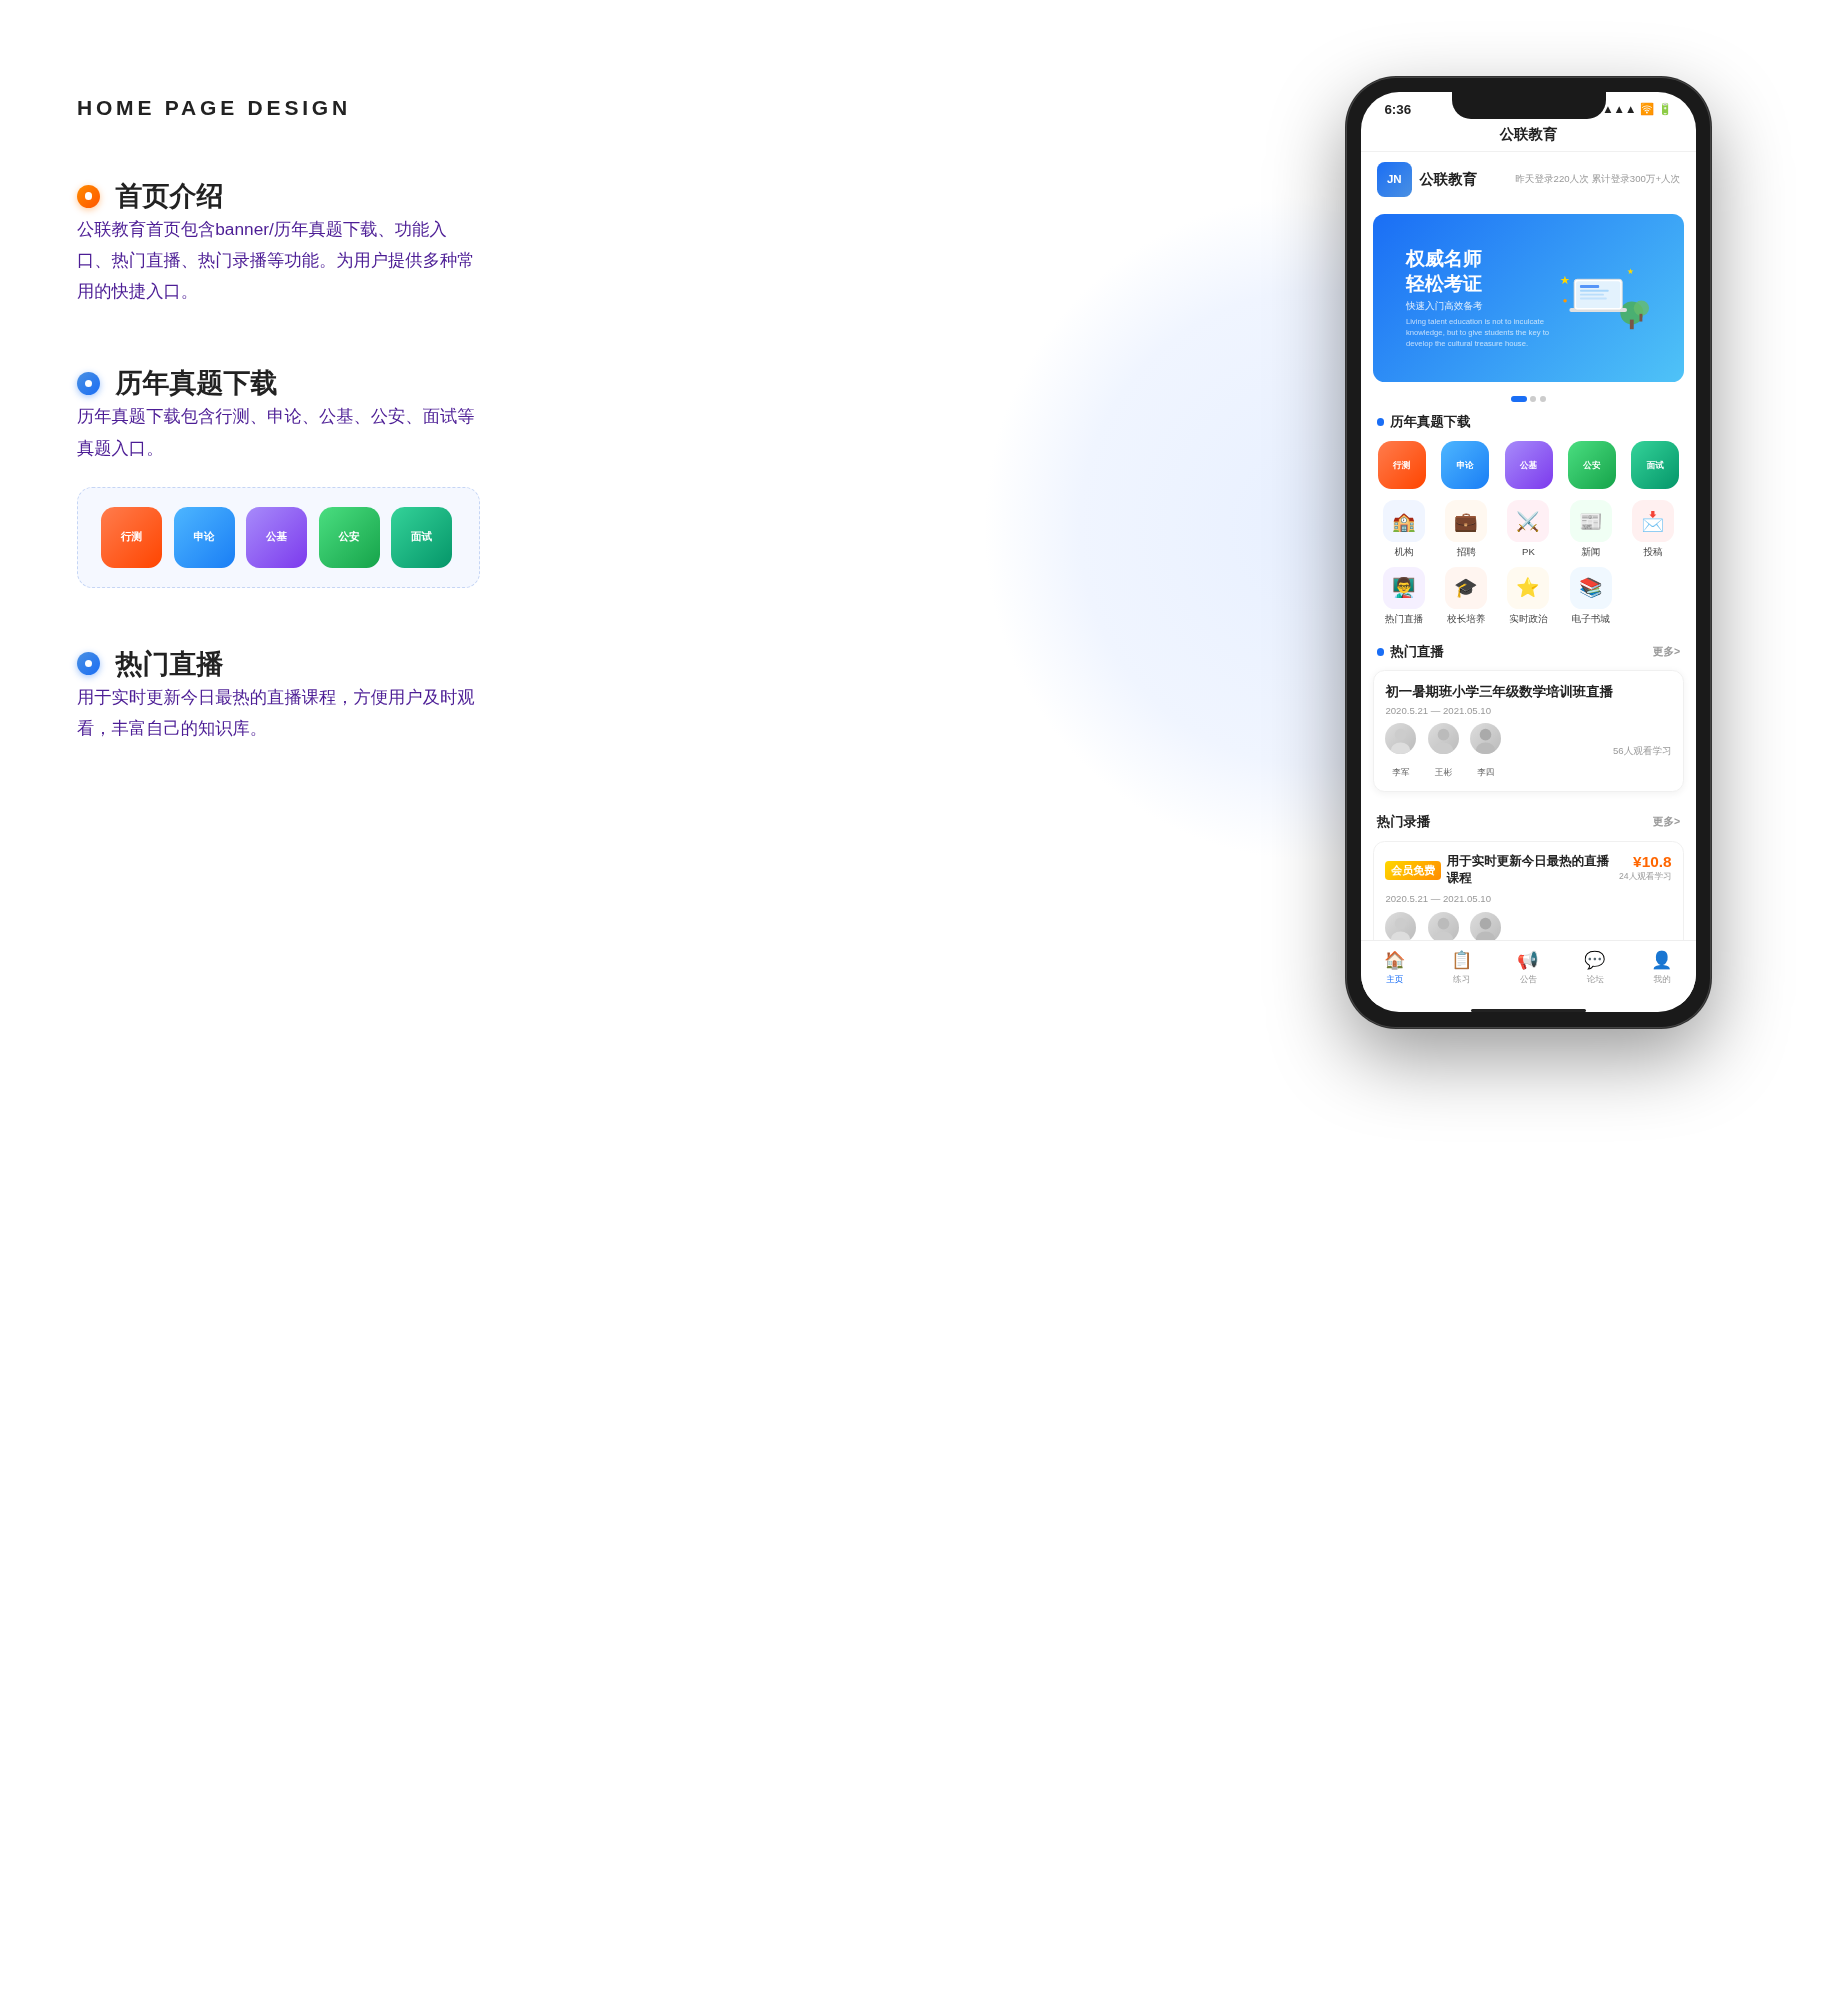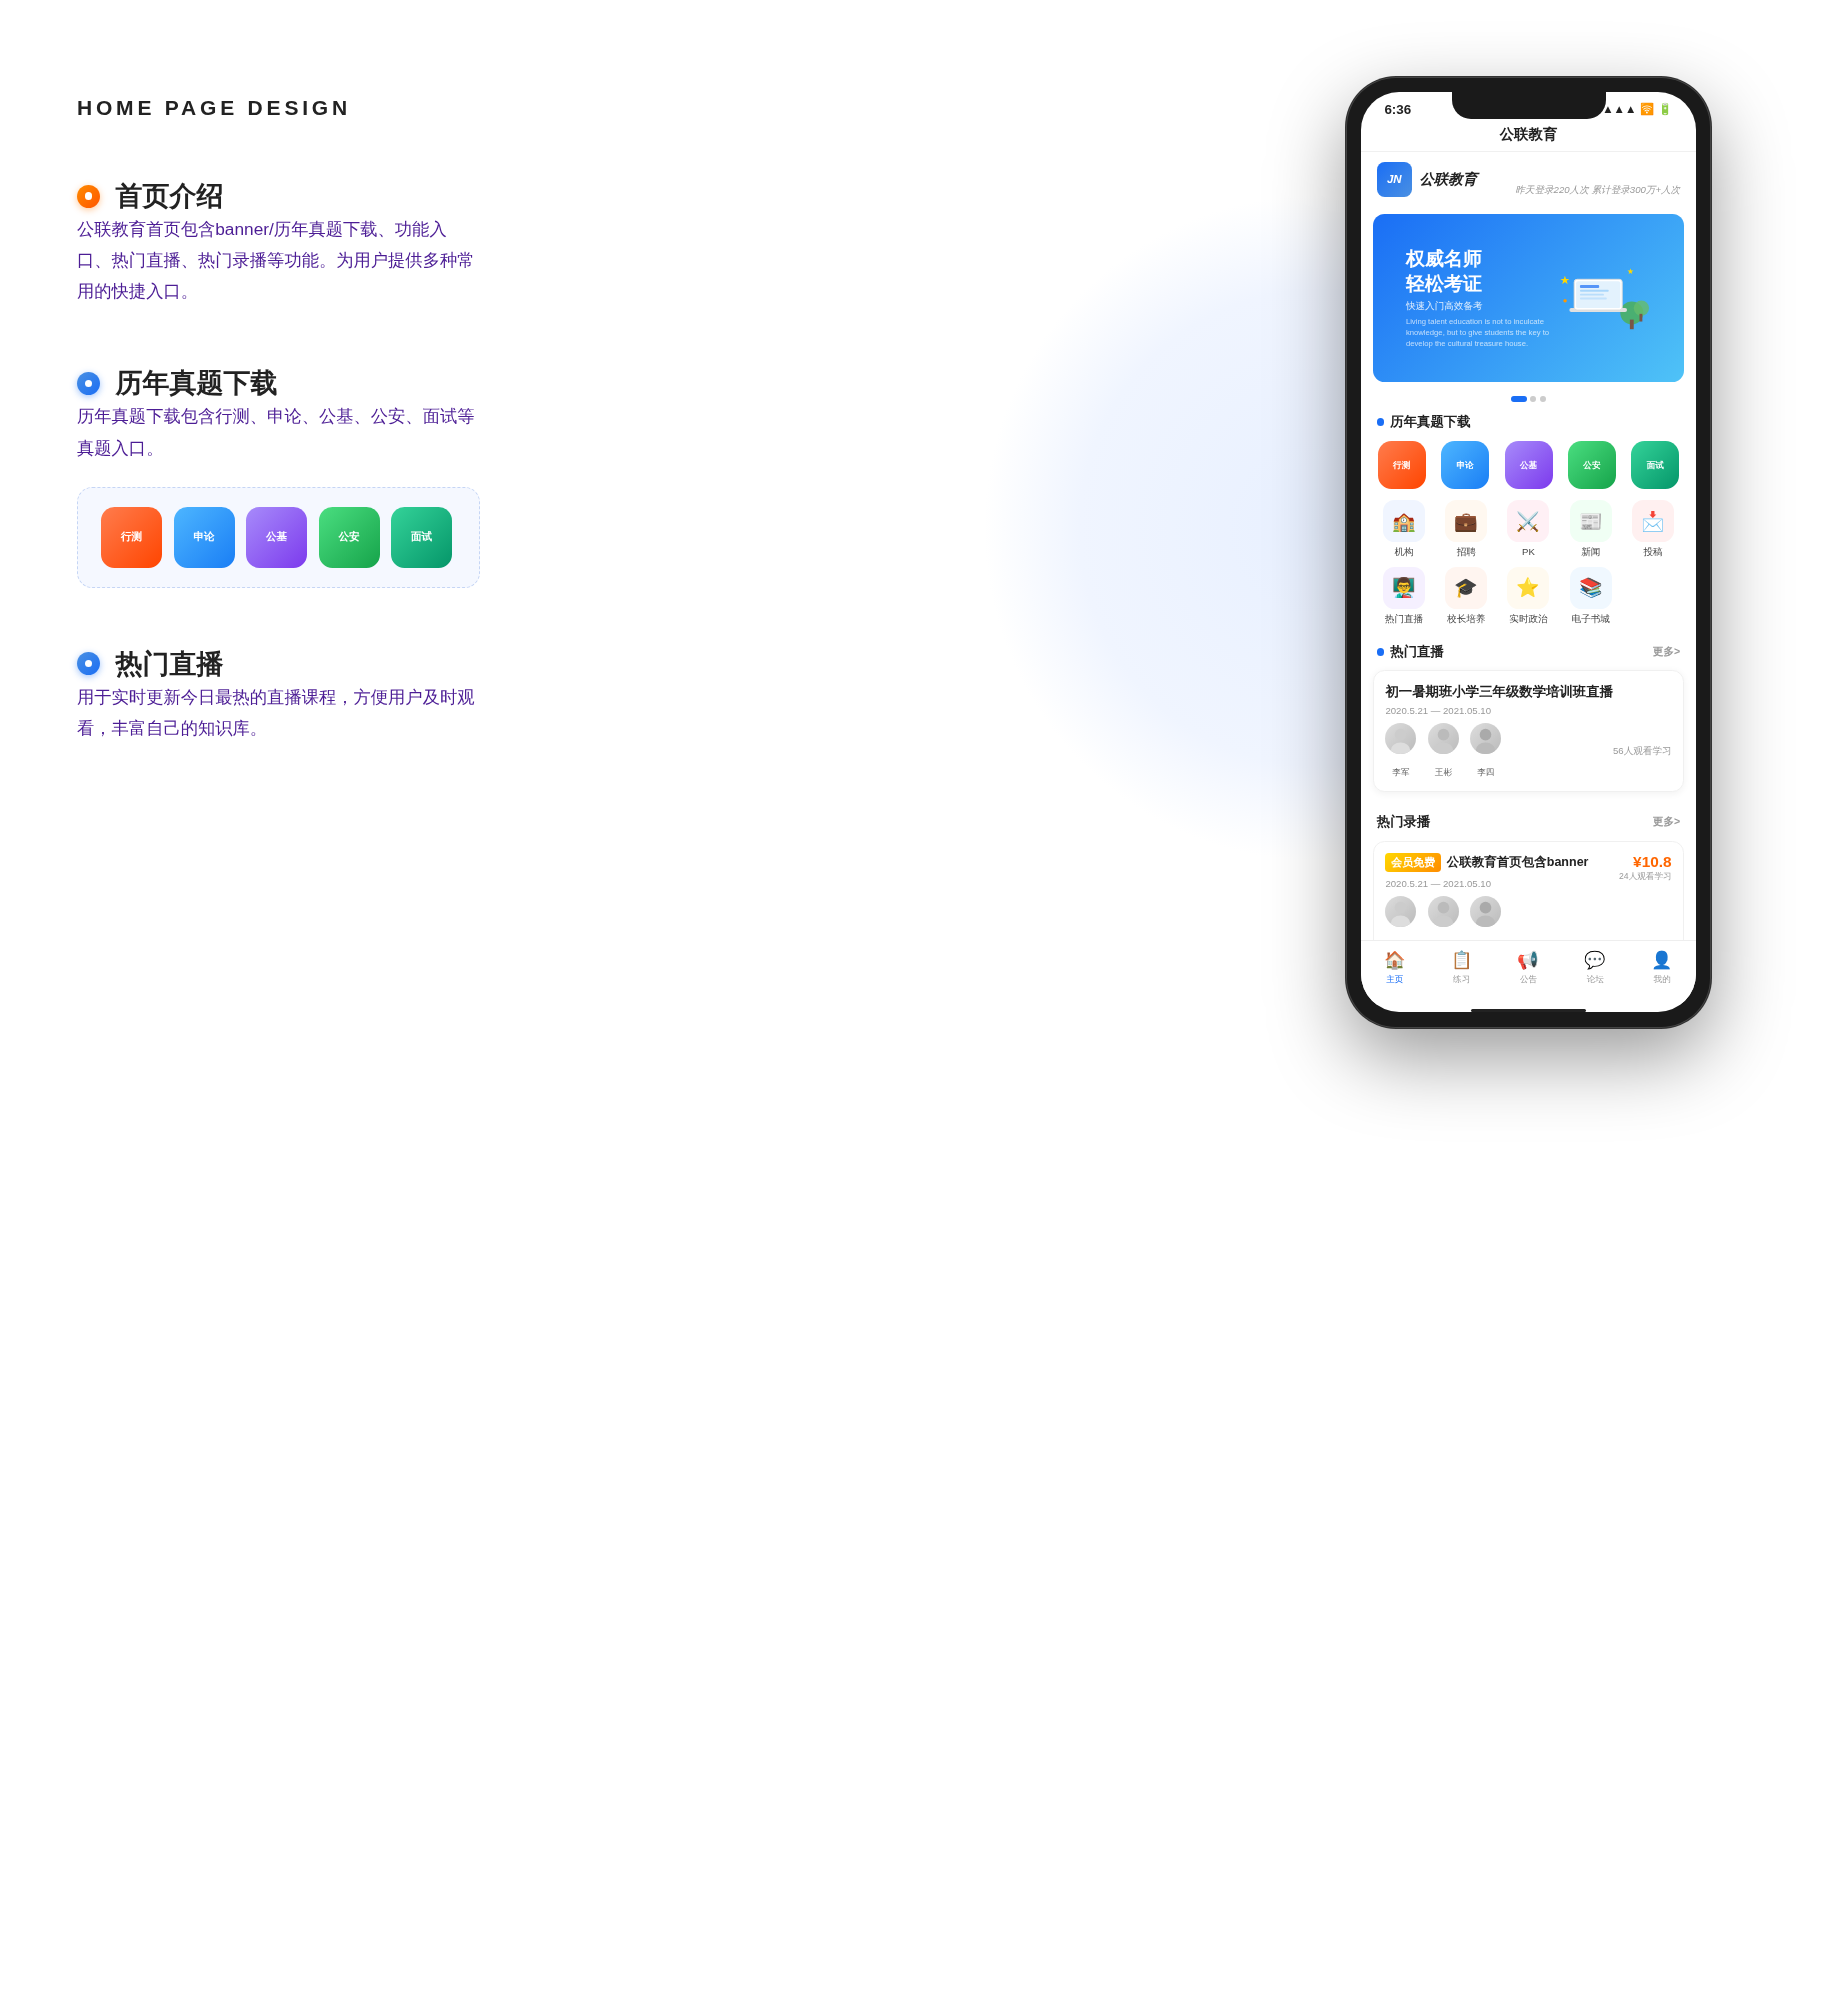--- a/index.html
+++ b/index.html
@@ -184,24 +184,23 @@
 
     
     .app-content {
       overflow-y: auto;
       max-height: 788px;
     }
 
     
     .app-logo-row {
       display: flex;
-      align-items: flex-end;
+      align-items: center;
       justify-content: space-between;
       padding: 9.6px 15.4px;
-      font-style: italic;
     }
 
     .app-logo-left {
       display: flex;
       align-items: center;
       gap: 7.7px;
     }
 
     .jn-logo {
       width: 35px;
@@ -756,21 +755,21 @@
         <div class="section-header">
           <span>热门录播</span>
           <span class="section-more">更多&gt;</span>
         </div>
 
         <div class="rec-card">
           <div style="display:flex; justify-content:space-between; align-items:flex-start;">
             <div style="flex:1">
               <div class="rec-header-row">
                 <span class="vip-badge">会员免费</span>
-                <span class="rec-title">公联教育首页包含banner</span>
+                <span class="rec-title">用于实时更新今日最热的直播课程</span>
               </div>
               <div class="rec-date">2020.5.21 — 2021.05.10</div>
             </div>
             <div style="text-align:right; flex-shrink:0; margin-left:7.7px;">
               <div class="rec-price">¥10.8</div>
               <div class="rec-price-sub">24人观看学习</div>
             </div>
           </div>
           <div class="live-avatars">
             <div class="avatar-item">

